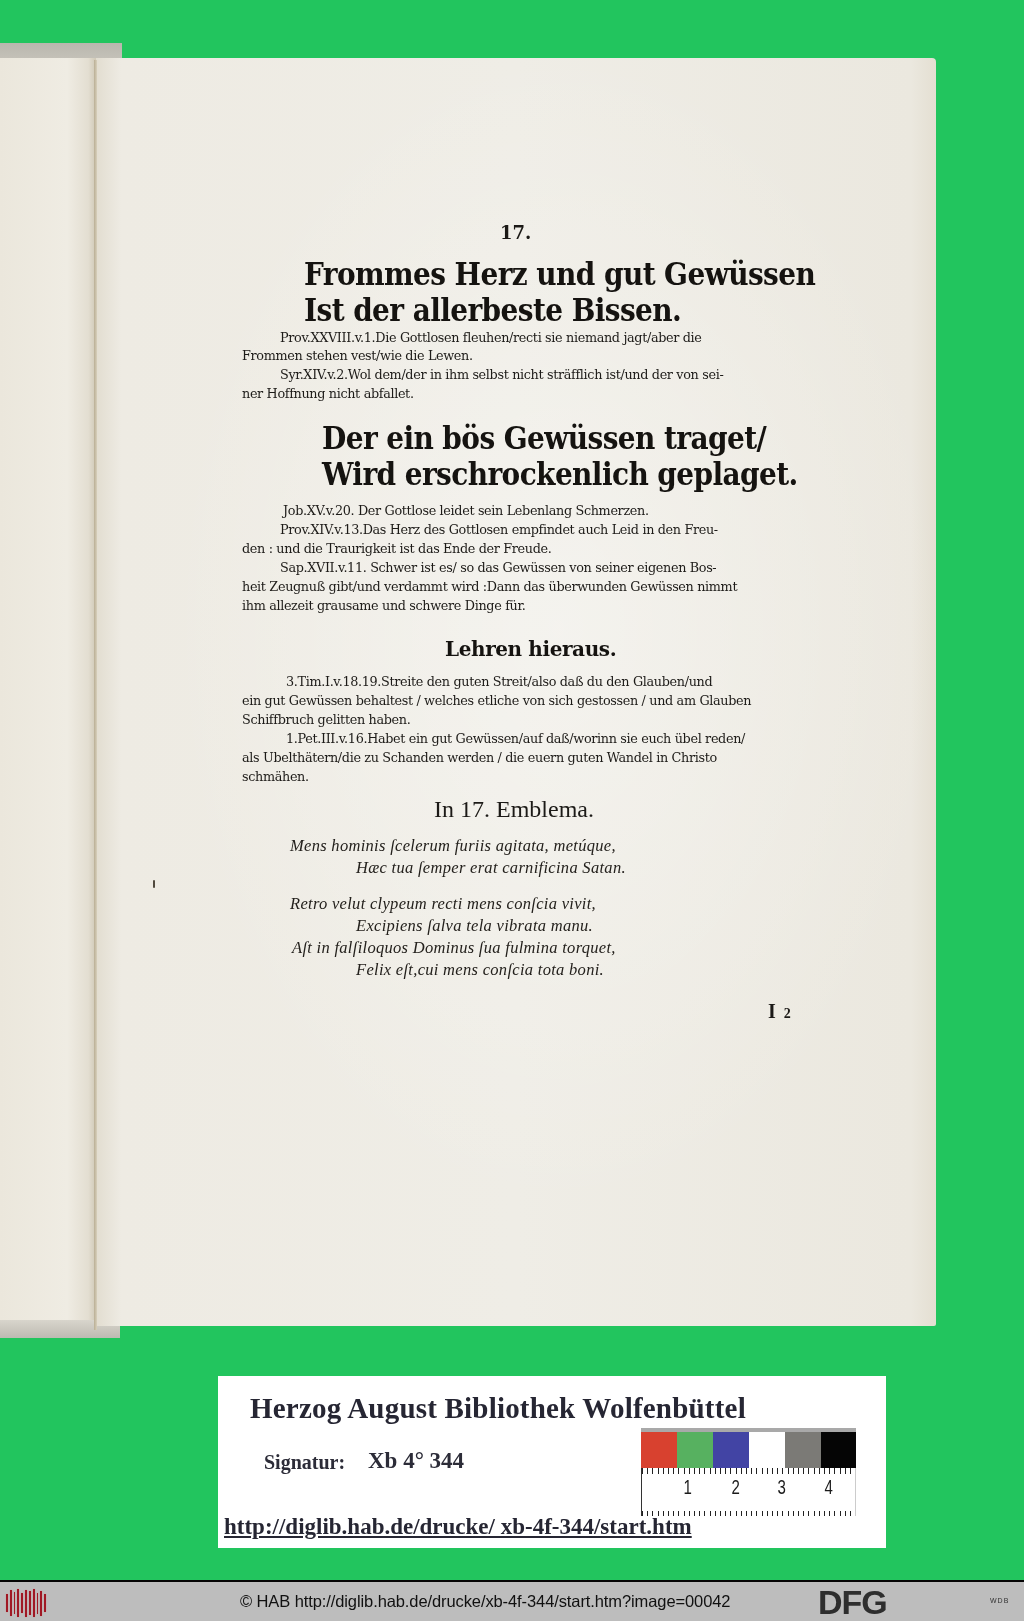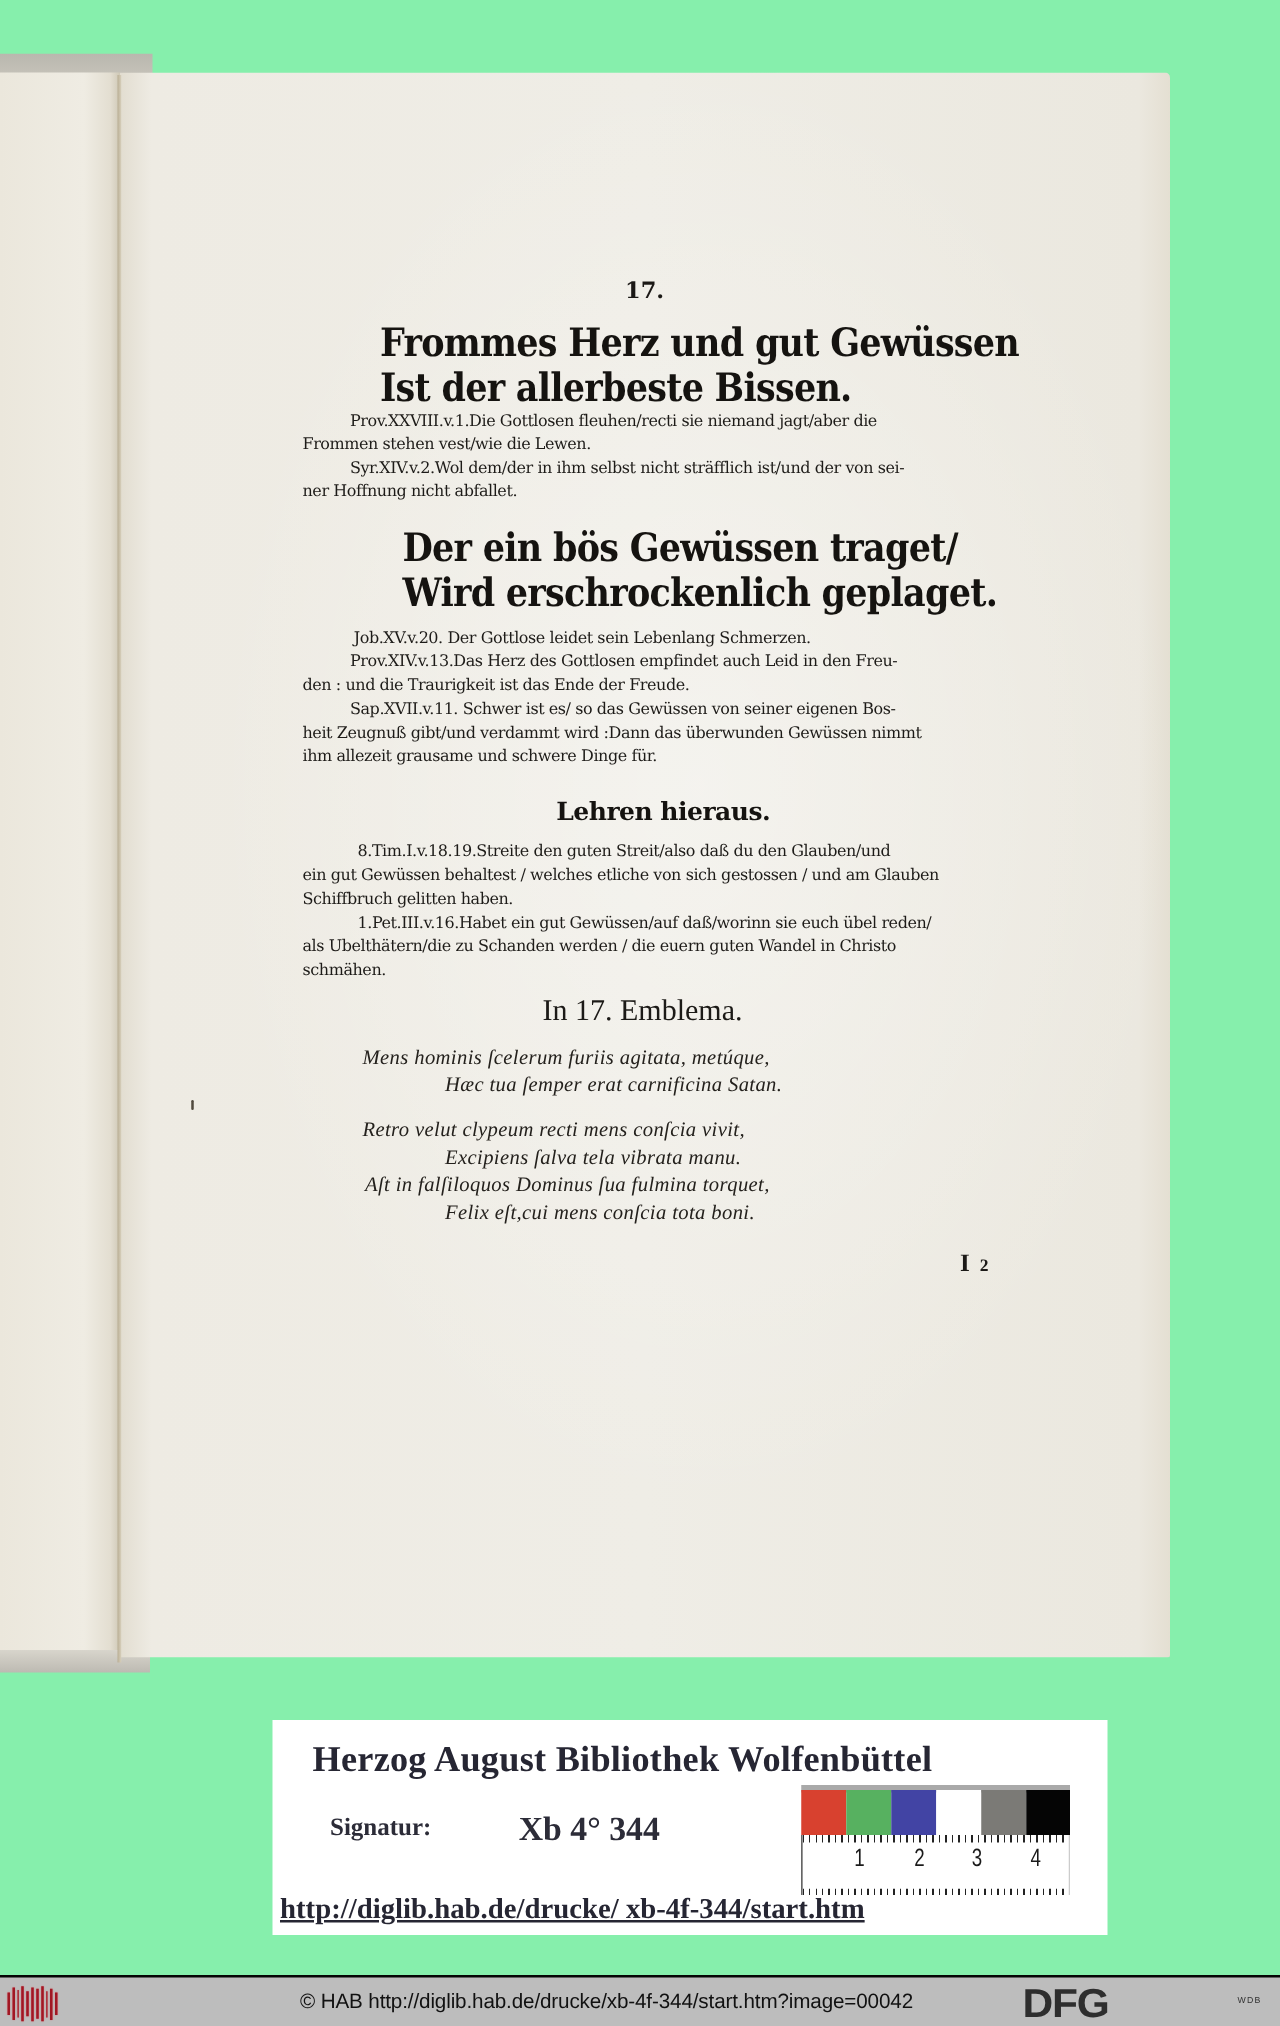--- a/index.html
+++ b/index.html
@@ -5,21 +5,21 @@
     * { margin: 0; padding: 0; box-sizing: border-box; }
     html, body {
       width: 1024px; height: 1621px; overflow: hidden;
       background: #050505;
     }
     body { position: relative; font-family: "DejaVu Serif", serif; }
 
     
     .scan {
       position: absolute; left: 0; top: 0; width: 1024px; height: 1580px;
-      background: #86efac;
+      background: #22c55e;
       text-align: right;
     }
     .left-tab {
       position: absolute; left: 0; top: 43px; width: 122px; height: 20px;
       background: linear-gradient(#b9b7ae, #c7c4bb);
     }
     .left-page {
       position: absolute; left: 0; top: 58px; width: 96px; height: 1278px;
       background: linear-gradient(90deg, #ebe7dc 0%, #efece3 70%, #e3ded1 92%, #cfc8b6 100%);
     }
@@ -92,21 +92,21 @@
       position: absolute; left: 32px; top: 16px;
       font-family: "Liberation Serif", serif; font-weight: bold; font-size: 29px; color: #262633;
       letter-spacing: 0.2px;
     }
     .card-sig-label {
       position: absolute; left: 46px; top: 75px;
       font-family: "Liberation Serif", serif; font-weight: bold; font-size: 20px; color: #2c2c38;
     }
     .card-sig-value {
       position: absolute; left: 150px; top: 72px;
-      font-family: "Liberation Serif", serif; font-weight: bold; font-size: 27px; color: #2c2c38; margin-left: 47px;
+      font-family: "Liberation Serif", serif; font-weight: bold; font-size: 23px; color: #2c2c38;
     }
     .card-url {
       position: absolute; left: 6px; top: 138px;
       font-family: "Liberation Serif", serif; font-weight: bold; font-size: 23px; color: #262633; text-decoration: underline;
     }
     .scale {
       position: absolute; left: 423px; top: 52px; width: 215px; height: 90px;
     }
     .scale-bar { position: absolute; left: 0; top: 0; width: 215px; height: 6px; background: #a9a9a9; }
     .swatches { position: absolute; left: 0; top: 4px; display: flex; height: 36px; }
@@ -176,21 +176,21 @@
 
     <div class="t body-line ind" style="top:503px; left:283px">Job.XV.v.20. Der Gottlose leidet sein Lebenlang Schmerzen.</div>
     <div class="t body-line ind" style="top:522px">Prov.XIV.v.13.Das Herz des Gottlosen empfindet auch Leid in den Freu-</div>
     <div class="t body-line noind" style="top:541px">den : und die Traurigkeit ist das Ende der Freude.</div>
     <div class="t body-line ind" style="top:560px">Sap.XVII.v.11.  Schwer ist es/ so das Gewüssen von seiner eigenen Bos-</div>
     <div class="t body-line noind" style="top:579px">heit Zeugnuß gibt/und verdammt wird :Dann das überwunden Gewüssen nimmt</div>
     <div class="t body-line noind" style="top:598px">ihm allezeit grausame und schwere Dinge für.</div>
 
     <div class="t sub-title">Lehren hieraus.</div>
 
-    <div class="t body-line ind" style="top:674px; left:286px">8.Tim.I.v.18.19.Streite den guten Streit/also daß du den Glauben/und</div>
+    <div class="t body-line ind" style="top:674px; left:286px">3.Tim.I.v.18.19.Streite den guten Streit/also daß du den Glauben/und</div>
     <div class="t body-line noind" style="top:693px">ein gut Gewüssen behaltest /  welches etliche von sich gestossen /  und am Glauben</div>
     <div class="t body-line noind" style="top:712px">Schiffbruch gelitten haben.</div>
     <div class="t body-line ind" style="top:731px; left:286px">1.Pet.III.v.16.Habet ein gut Gewüssen/auf daß/worinn sie euch übel reden/</div>
     <div class="t body-line noind" style="top:750px">als Ubelthätern/die zu Schanden werden / die euern guten Wandel in Christo</div>
     <div class="t body-line noind" style="top:769px">schmähen.</div>
 
     <div class="t latin-title">In 17. Emblema.</div>
     <div class="t latin lat-l" style="top:836px">Mens hominis ſcelerum furiis agitata, metúque,</div>
     <div class="t latin lat-r" style="top:858px">Hæc tua ſemper erat carnificina Satan.</div>
     <div class="t latin lat-l" style="top:894px">Retro velut clypeum recti mens conſcia vivit,</div>

